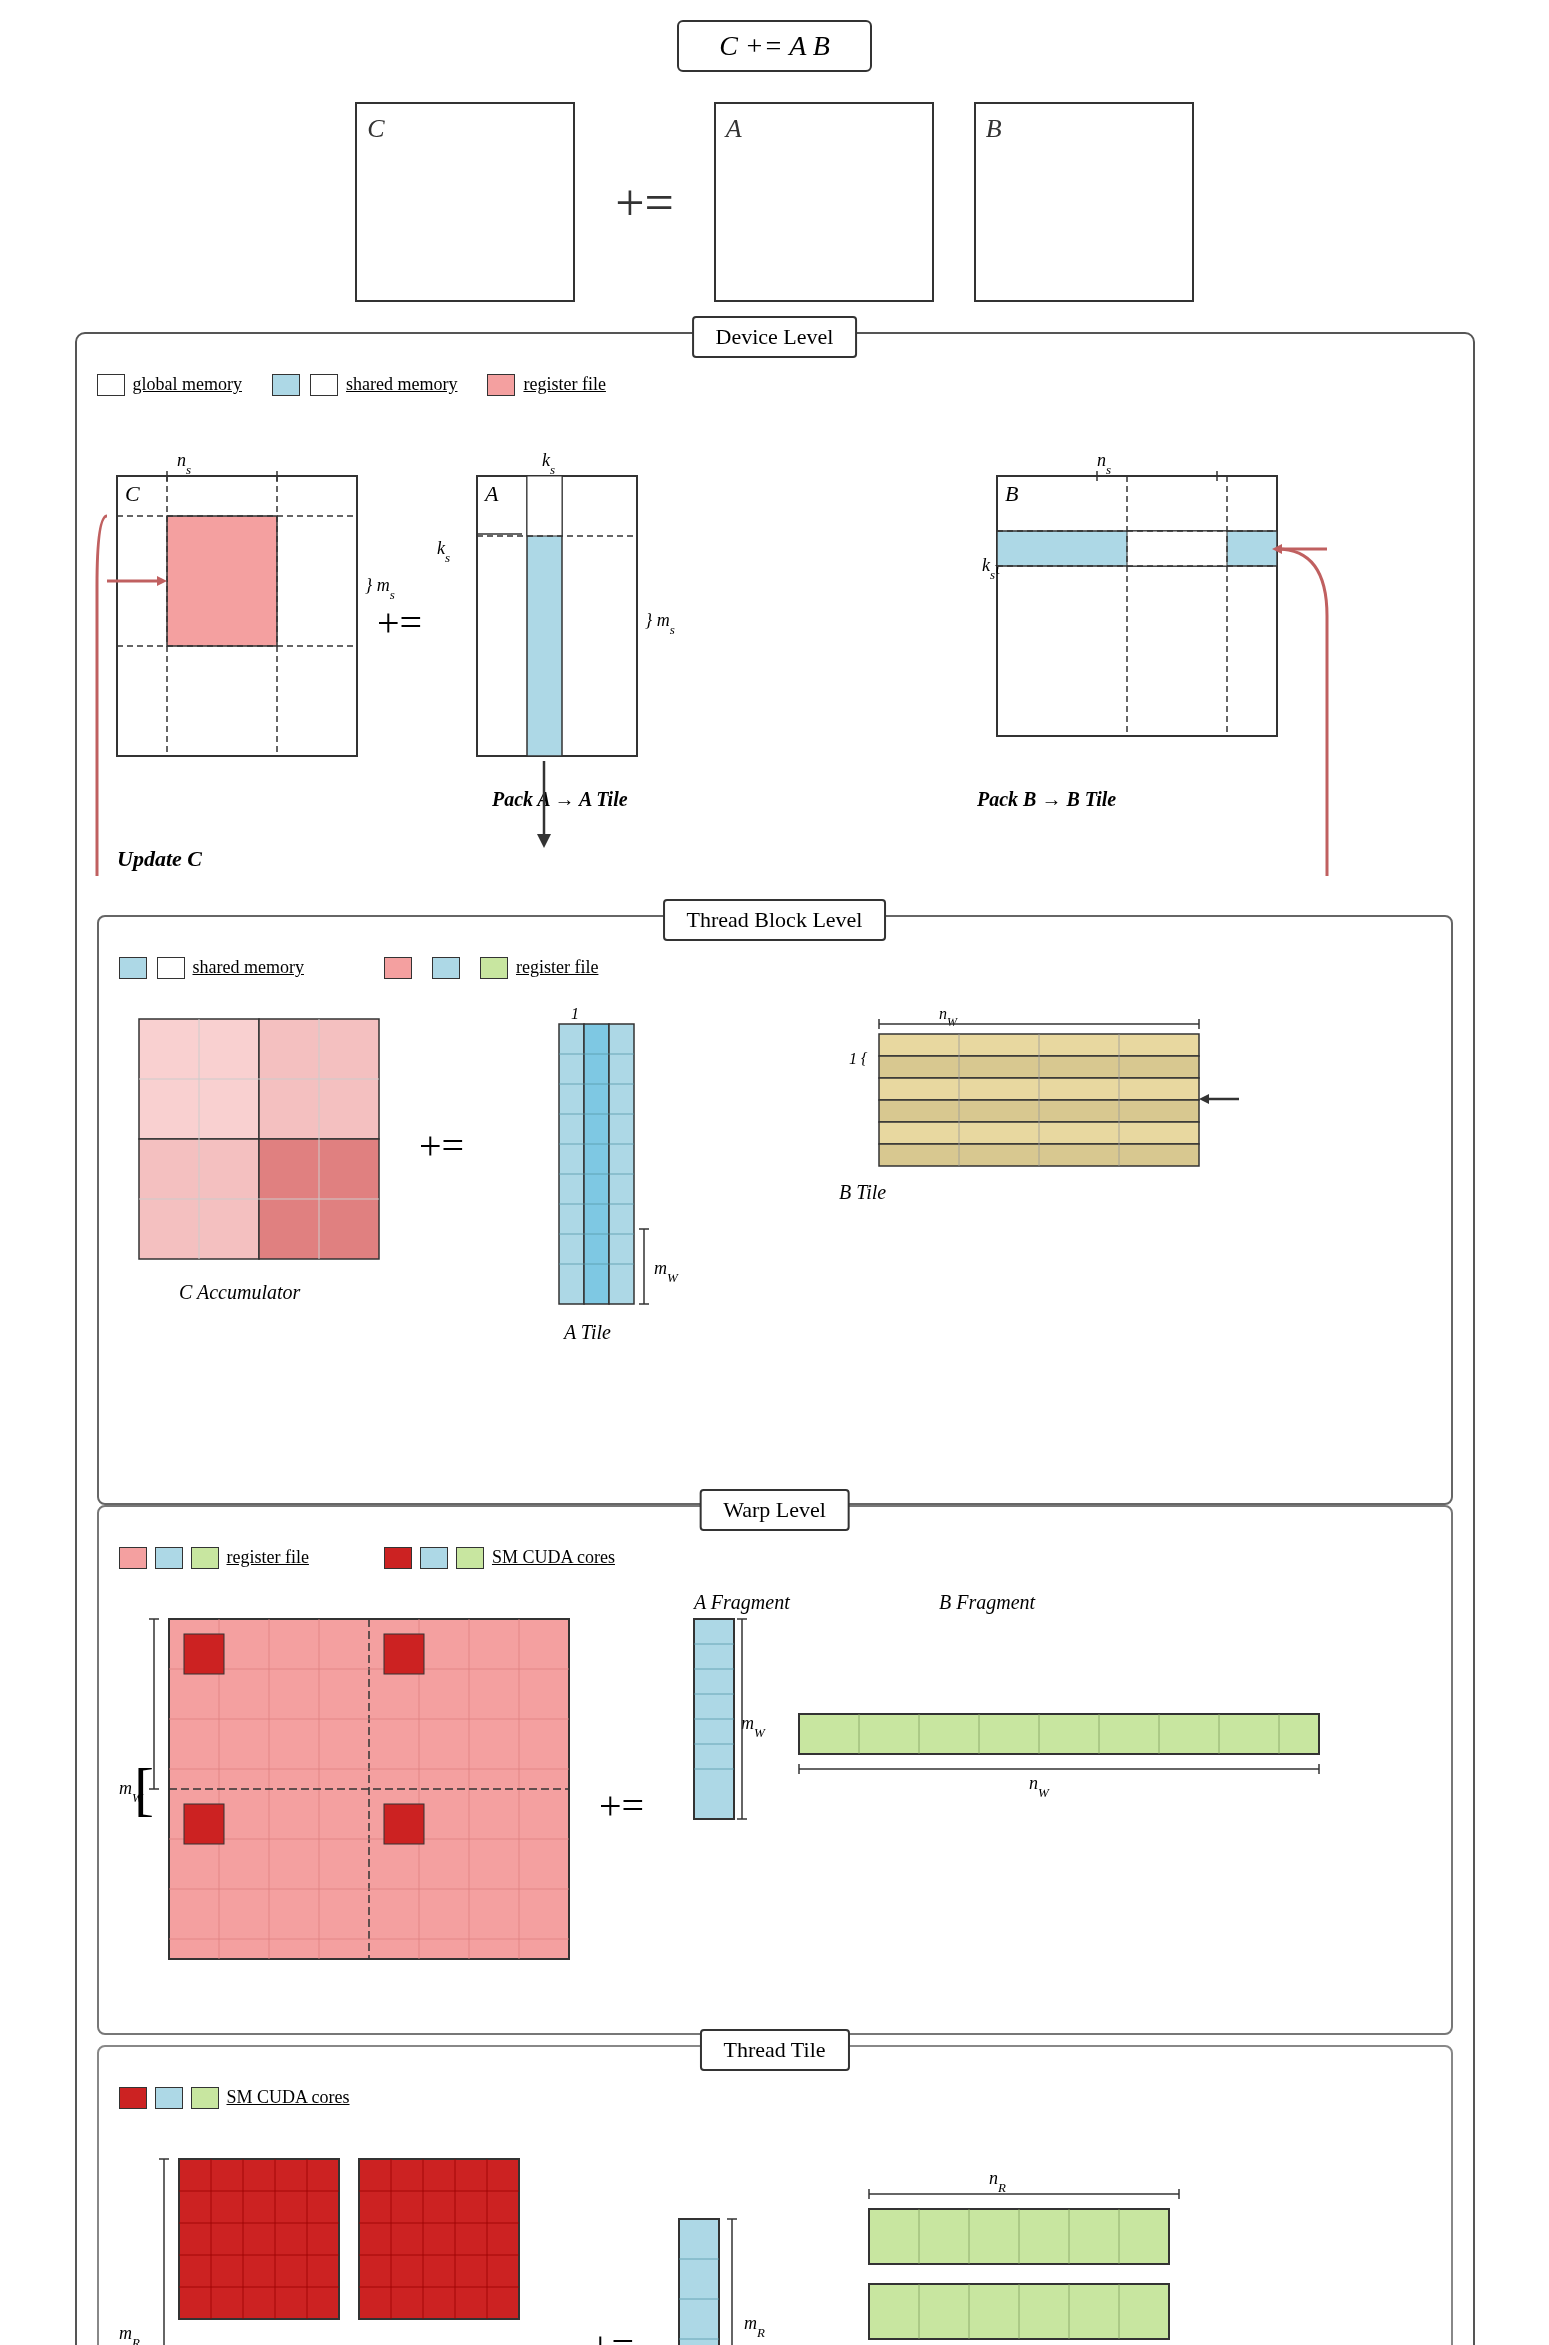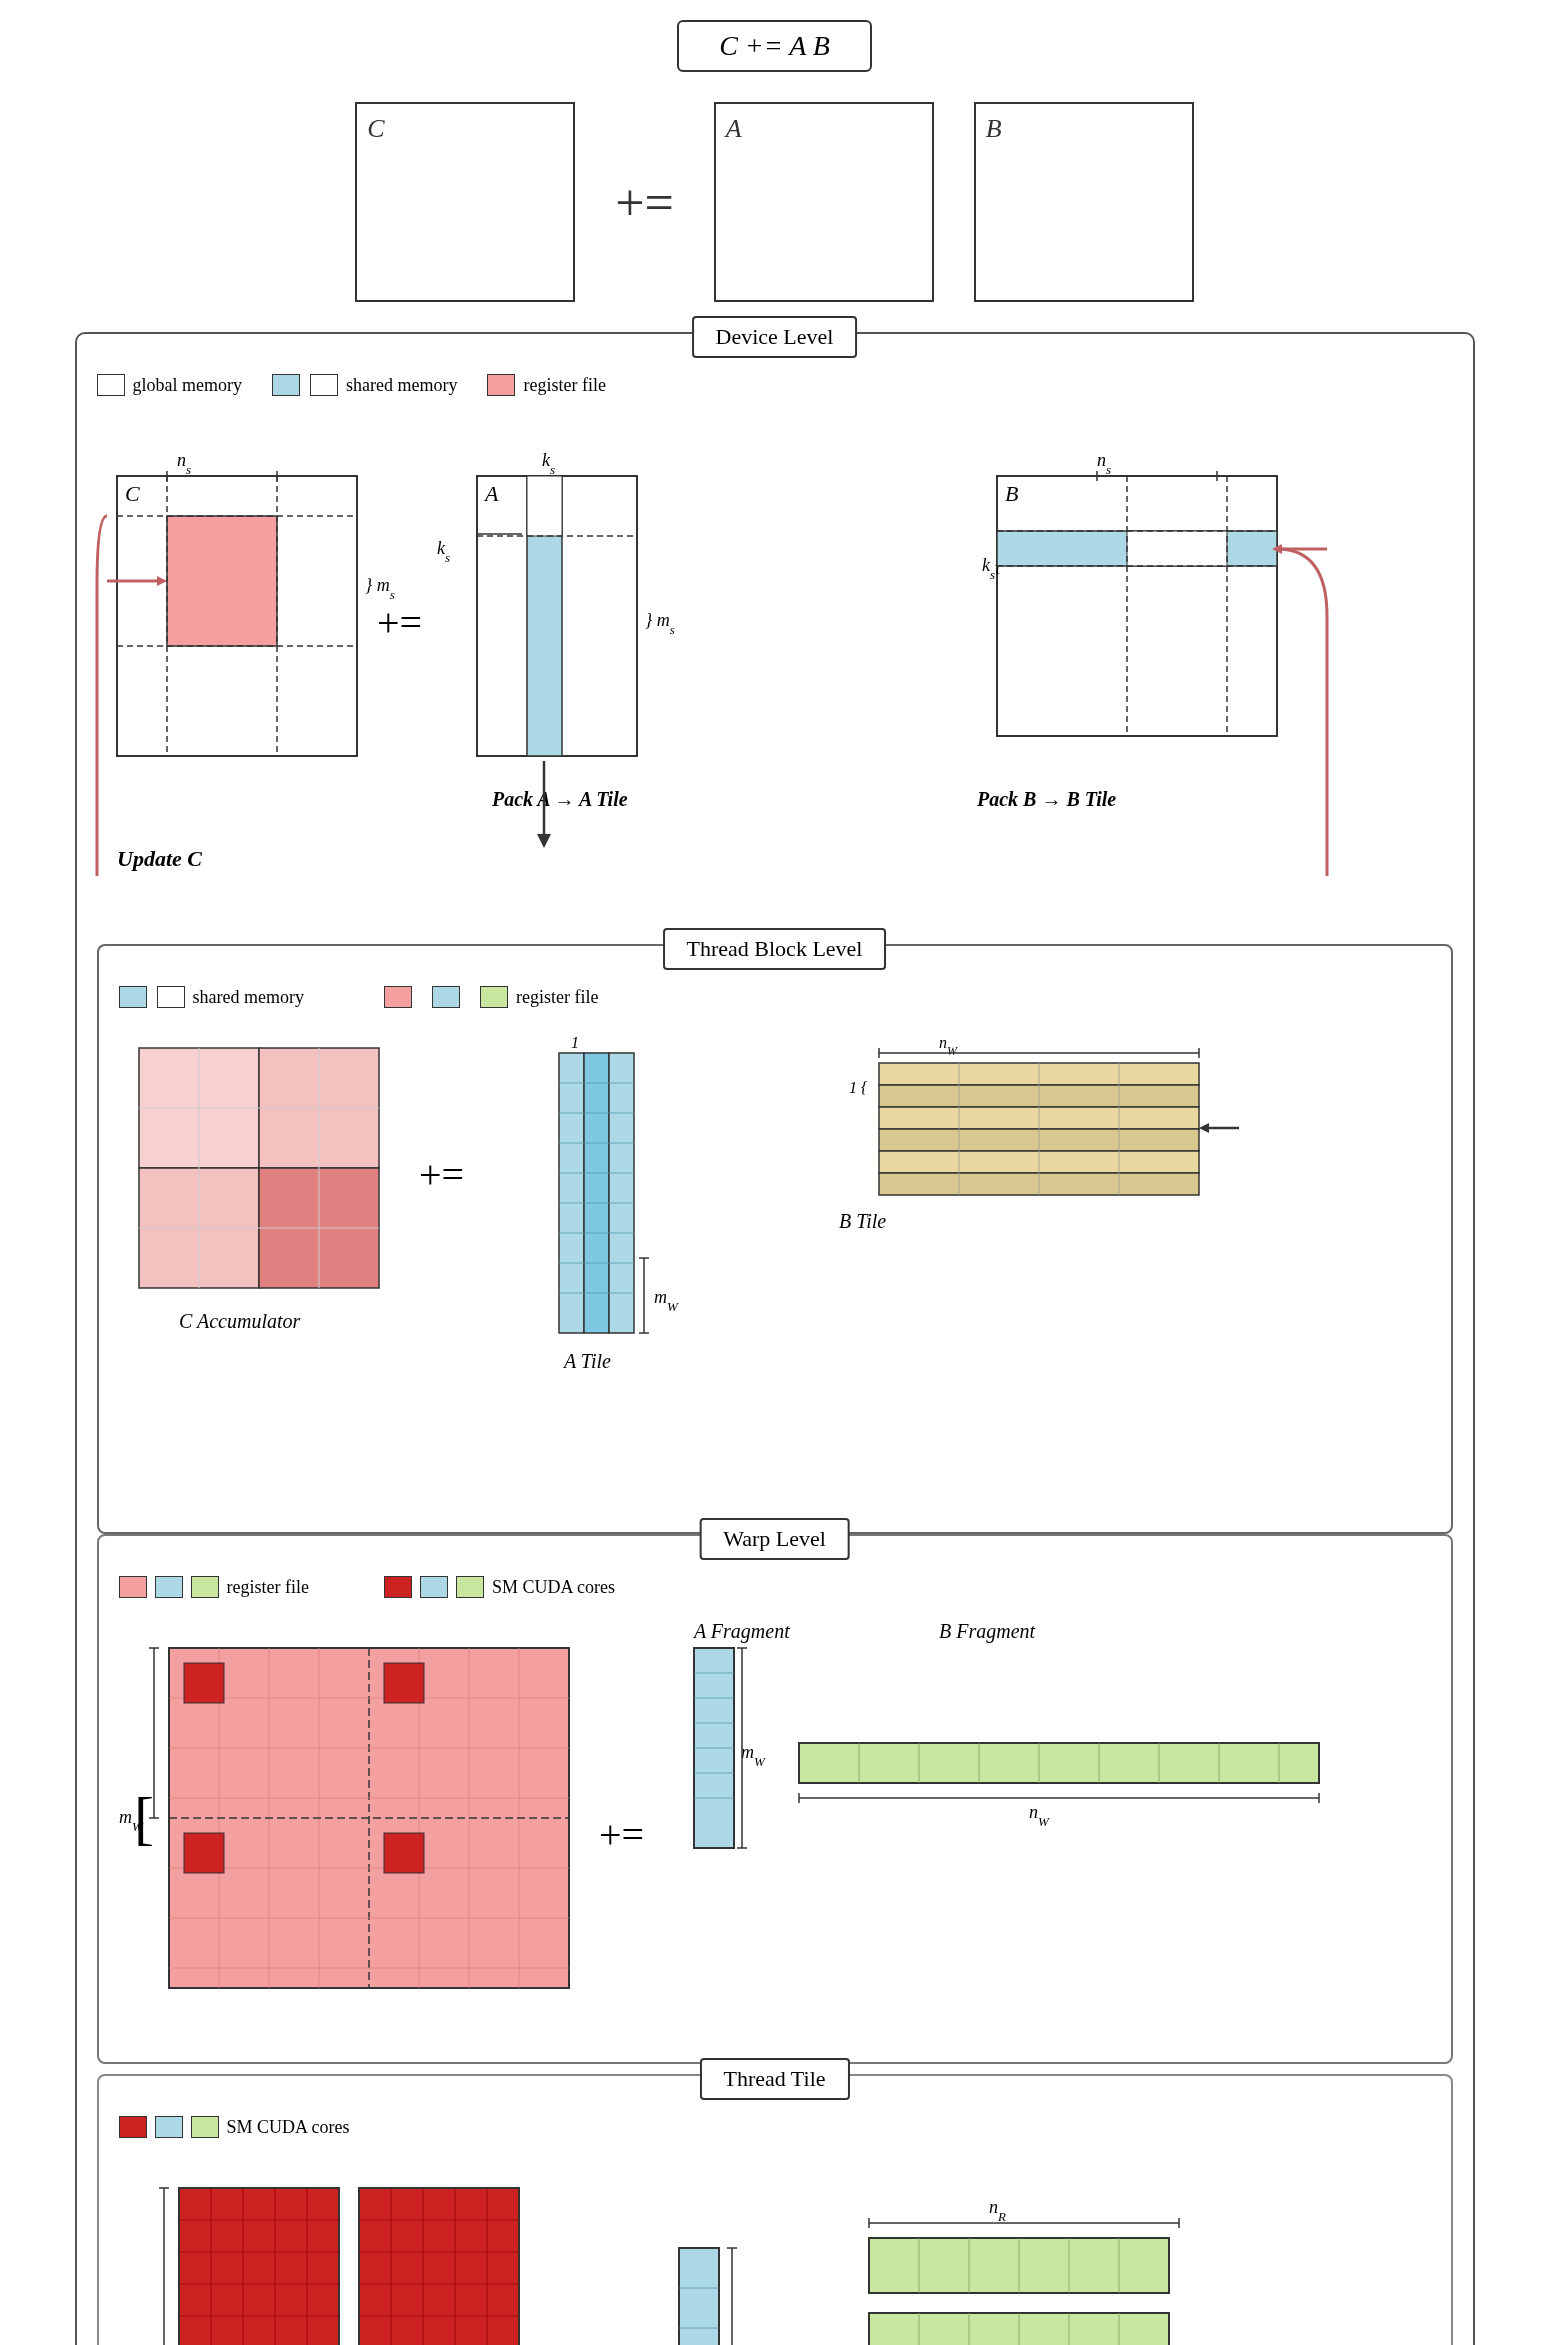--- a/index.html
+++ b/index.html
@@ -87,42 +87,42 @@
     .legend-row {
       display: flex;
       align-items: center;
       gap: 30px;
       margin-top: 10px;
       margin-bottom: 20px;
       font-size: 18px;
     }
     .legend-item {
       display: flex;
-      align-items: center;
       gap: 8px;
+      text-decoration: underline;
     }
     .legend-box {
       width: 28px;
       height: 22px;
       border: 1.5px solid #333;
     }
     .legend-box.white { background: #fff; }
     .legend-box.light-blue { background: #add8e6; }
     .legend-box.pink { background: #f4a0a0; }
     .legend-box.light-green { background: #c8e6a0; }
     .legend-box.red { background: #cc2222; }
 
     
     .thread-block-container {
       border: 2.5px solid #666;
       border-radius: 8px;
       width: 100%;
       padding: 20px;
       position: relative;
-      margin-top: 44px;
+      margin-top: 15px;
     }
 
     
     .warp-level-container {
       border: 2.5px solid #777;
       border-radius: 8px;
       width: 100%;
       padding: 20px;
       position: relative;
     }

